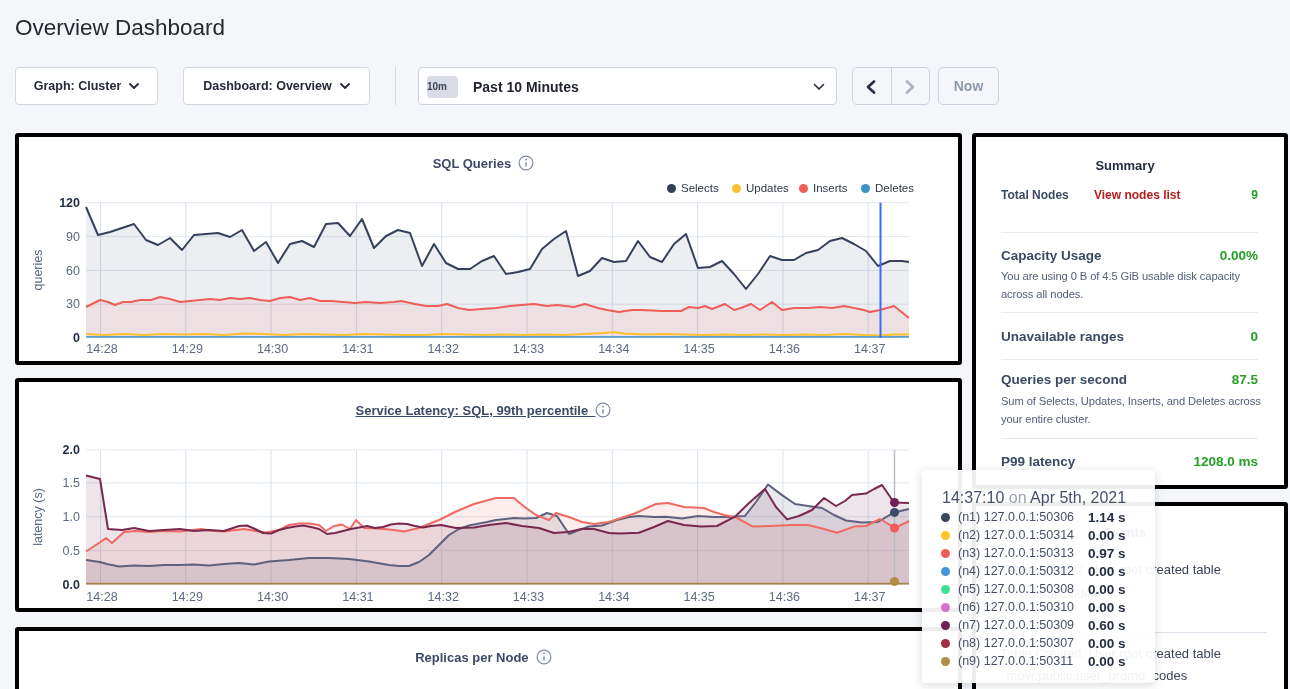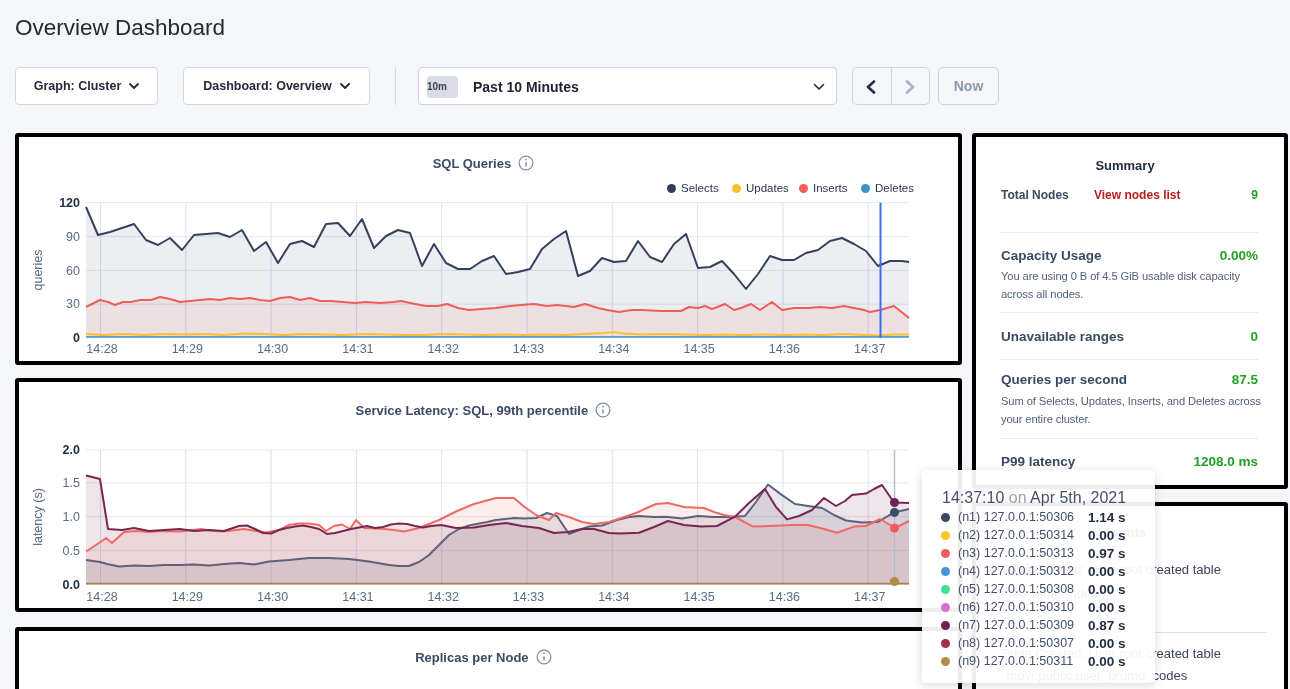--- a/index.html
+++ b/index.html
@@ -92,21 +92,21 @@
       <text x="424.2" y="215.5" text-anchor="middle" font-size="12.5" fill="#5a6b84">14:32</text>
       <text x="509.5" y="215.5" text-anchor="middle" font-size="12.5" fill="#5a6b84">14:33</text>
       <text x="594.8" y="215.5" text-anchor="middle" font-size="12.5" fill="#5a6b84">14:34</text>
       <text x="680.1" y="215.5" text-anchor="middle" font-size="12.5" fill="#5a6b84">14:35</text>
       <text x="765.4" y="215.5" text-anchor="middle" font-size="12.5" fill="#5a6b84">14:36</text>
       <text x="850.7" y="215.5" text-anchor="middle" font-size="12.5" fill="#5a6b84">14:37</text>
       <text x="23" y="133" transform="rotate(-90 23 133)" text-anchor="middle" font-size="12.5" fill="#5a6b84">queries</text>
     </svg>
 </div>
 <div class="panel" style="left:15px;top:378px;width:947px;height:234px;">
-<div class="ct" style="top:20px;">Service Latency: SQL, 99th percentile &nbsp;<svg width="16" height="16" viewBox="0 0 16 16" style="vertical-align:-3px;">
+<div class="ct" style="top:20px;text-decoration:underline;">Service Latency: SQL, 99th percentile &nbsp;<svg width="16" height="16" viewBox="0 0 16 16" style="vertical-align:-3px;">
         <circle cx="8" cy="8" r="6.9" fill="none" stroke="#7d8aa0" stroke-width="1.2"></circle>
         <line x1="8" y1="7.2" x2="8" y2="11.6" stroke="#7d8aa0" stroke-width="1.4"></line>
         <circle cx="8" cy="4.6" r="0.95" fill="#7d8aa0"></circle>
       </svg></div>
 <svg width="947" height="234" viewBox="0 0 947 234" style="position:absolute;left:0;top:0;" font-family="Liberation Sans, sans-serif">
       <line x1="67" y1="68.0" x2="890" y2="68.0" stroke="#e2e8f0" stroke-width="1"></line>
       <line x1="67" y1="100.8" x2="890" y2="100.8" stroke="#e2e8f0" stroke-width="1"></line>
       <line x1="67" y1="134.7" x2="890" y2="134.7" stroke="#e2e8f0" stroke-width="1"></line>
       <line x1="67" y1="168.6" x2="890" y2="168.6" stroke="#e2e8f0" stroke-width="1"></line>
       <line x1="81.5" y1="68" x2="81.5" y2="202.5" stroke="#d8e2ee" stroke-width="1"></line>
@@ -189,16 +189,16 @@
 <div class="trow" style="top:528.0px;left:958px;">(n2) 127.0.0.1:50314<b>0.00 s</b></div>
 <div class="tdot" style="top:549.0px;background:#ef5c5c;left:941px;"></div>
 <div class="trow" style="top:546.0px;left:958px;">(n3) 127.0.0.1:50313<b>0.97 s</b></div>
 <div class="tdot" style="top:567.0px;background:#4494d9;left:941px;"></div>
 <div class="trow" style="top:564.0px;left:958px;">(n4) 127.0.0.1:50312<b>0.00 s</b></div>
 <div class="tdot" style="top:585.0px;background:#41df92;left:941px;"></div>
 <div class="trow" style="top:582.0px;left:958px;">(n5) 127.0.0.1:50308<b>0.00 s</b></div>
 <div class="tdot" style="top:603.0px;background:#d272ce;left:941px;"></div>
 <div class="trow" style="top:600.0px;left:958px;">(n6) 127.0.0.1:50310<b>0.00 s</b></div>
 <div class="tdot" style="top:621.0px;background:#6d2154;left:941px;"></div>
-<div class="trow" style="top:618.0px;left:958px;">(n7) 127.0.0.1:50309<b>0.87 s</b></div>
+<div class="trow" style="top:618.0px;left:958px;">(n7) 127.0.0.1:50309<b>0.60 s</b></div>
 <div class="tdot" style="top:639.0px;background:#9e2f45;left:941px;"></div>
 <div class="trow" style="top:636.0px;left:958px;">(n8) 127.0.0.1:50307<b>0.00 s</b></div>
 <div class="tdot" style="top:657.0px;background:#b08d46;left:941px;"></div>
 <div class="trow" style="top:654.0px;left:958px;">(n9) 127.0.0.1:50311<b>0.00 s</b></div>
 </body></html>

